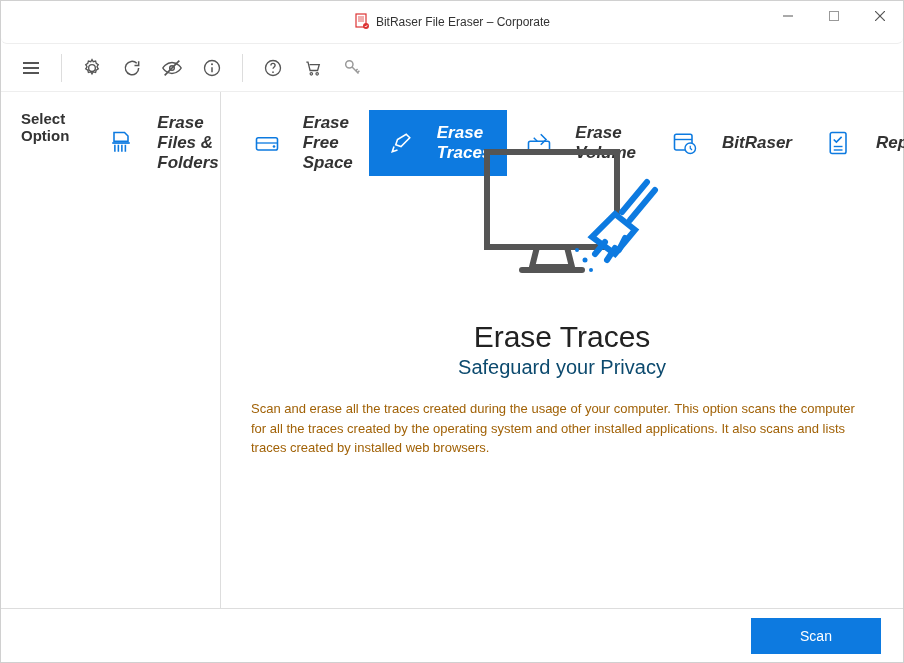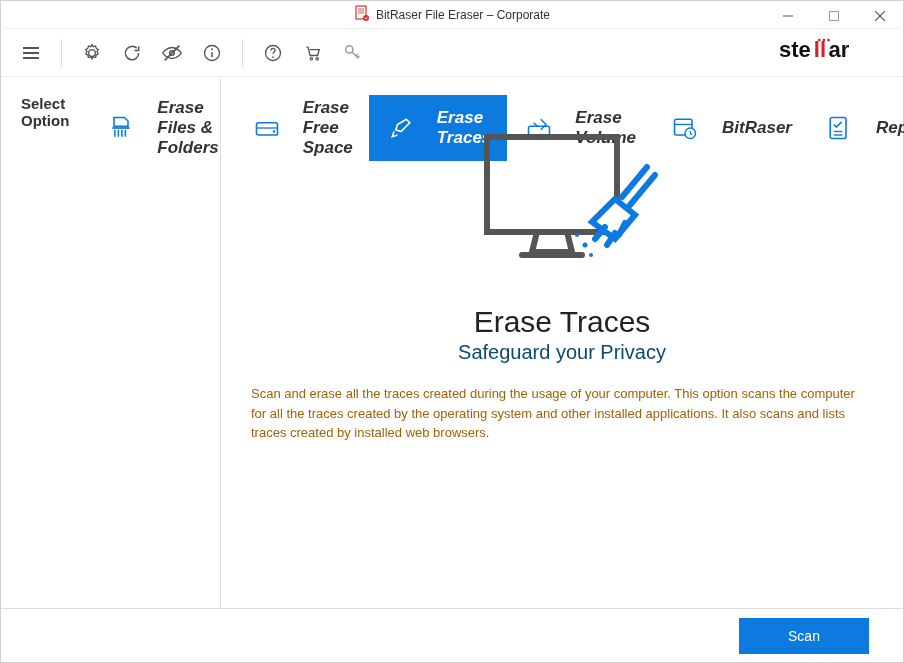--- a/index.html
+++ b/index.html
@@ -1,18 +1,18 @@
 <!DOCTYPE html>
 <html><head>
 <meta charset="utf-8">
 <style>
 * { margin: 0; padding: 0; box-sizing: border-box; }
 body { font-family: "Segoe UI", Arial, sans-serif; background: #f0f0f0; width: 904px; height: 663px; overflow: hidden; }
 .window { width: 904px; height: 663px; background: #fff; display: flex; flex-direction: column; border: 1px solid #d0d0d0; }
-.titlebar { height: 28px; display: flex; justify-content: center; position: relative; background: #fff; border-bottom: 1px solid #eee; border-radius: 6px; }
+.titlebar { height: 43px; display: flex; justify-content: center; position: relative; background: #fff; border-bottom: 1px solid #eee; border-radius: 6px; }
 .titlebar-title { font-size: 12px; color: #333; display: flex; align-items: center; gap: 6px; }
 .window-controls { position: absolute; right: 0; top: 0; display: flex; }
 .wc-btn { width: 46px; height: 30px; display: flex; align-items: center; justify-content: center; color: #666; font-size: 14px; cursor: pointer; }
 .toolbar { height: 48px; display: flex; align-items: center; padding: 0 14px; gap: 4px; border-bottom: 1px solid #eee; }
 .tb-group { display: flex; align-items: center; gap: 8px; }
 .tb-divider { width: 1px; height: 28px; background: #ddd; margin: 0 10px; }
 .tb-btn { width: 32px; height: 32px; display: flex; align-items: center; justify-content: center; color: #555; border-radius: 3px; cursor: pointer; }
 .logo { margin-left: auto; }
 .logo svg { height: 28px; }
 .body-row { flex: 1; display: flex; min-height: 0; }
@@ -20,21 +20,21 @@
 .sidebar-title { font-size: 15px; font-weight: 600; color: #333; padding: 0 20px 20px 20px; }
 .side-item { display: flex; align-items: center; height: 66px; padding: 0 14px 0 18px; gap: 22px; cursor: pointer; font-size: 17px; color: #333; font-weight: 600; font-style: italic; }
 .side-item .icon { width: 30px; height: 30px; display: flex; align-items: center; justify-content: center; }
 .side-item.active { background: #0d7ae0; color: #fff; }
 .content { flex: 1; display: flex; flex-direction: column; padding: 20px 30px 0 30px; }
 .hero { display: flex; flex-direction: column; align-items: center; margin-top: 30px; }
 .hero h1 { font-size: 30px; font-weight: 400; color: #222; margin-top: 18px; }
 .hero h2 { font-size: 20px; font-weight: 400; color: #0c4a6e; margin-top: 2px; }
 .desc { font-size: 13px; color: #a16207; line-height: 1.5; margin-top: 20px; }
 .desc p { margin-bottom: 16px; }
-.footer { height: 54px; display: flex; align-items: center; justify-content: flex-end; padding: 0 34px; border-top: 1px solid #ddd; }
+.footer { height: 54px; display: flex; align-items: center; justify-content: flex-end; padding: 0 22px; border-top: 1px solid #ddd; }
 .scan-btn { background: #0d7ae0; color: #fff; border: none; height: 36px; width: 130px; font-size: 14px; cursor: pointer; }
 .app-icon svg { width: 16px; height: 16px; }
 </style>
 </head>
 <body>
 
 <div class="window">
 
   <div class="titlebar">
     <div class="titlebar-title">
@@ -122,30 +122,20 @@
           </svg>
       </div>
       <div class="tb-btn">
         <svg width="22" height="22" viewBox="0 0 24 24">
             <circle cx="8" cy="8" r="4" fill="none" stroke="#999" stroke-width="1.6"></circle>
             <path d="M11 11l7 7m-3-3l2-2m0 4l2-2" fill="none" stroke="#999" stroke-width="1.6"></path>
           </svg>
       </div>
     </div>
 
-    <div class="logo">
-      <svg viewBox="0 0 120 30" width="110">
-        <text x="0" y="22" font-family="Arial" font-size="24" font-weight="700" fill="#111">ste</text>
-        <text x="38" y="22" font-family="Arial" font-size="24" font-weight="700" fill="#d4202c">ll</text>
-        <text x="54" y="22" font-family="Arial" font-size="24" font-weight="700" fill="#111">ar</text>
-        <circle cx="44" cy="3" r="1.5" fill="#d4202c"></circle>
-          <circle cx="49" cy="3" r="1.5" fill="#d4202c"></circle>
-          <circle cx="54" cy="3" r="1.5" fill="#d4202c"></circle>
-      </svg>
-    </div>
   </div>
 
   <div class="body-row">
 
     <div class="sidebar">
       <div class="sidebar-title">Select Option</div>
 
       <div class="side-item">
         <span class="icon">
           <svg width="28" height="28" viewBox="0 0 32 32">

